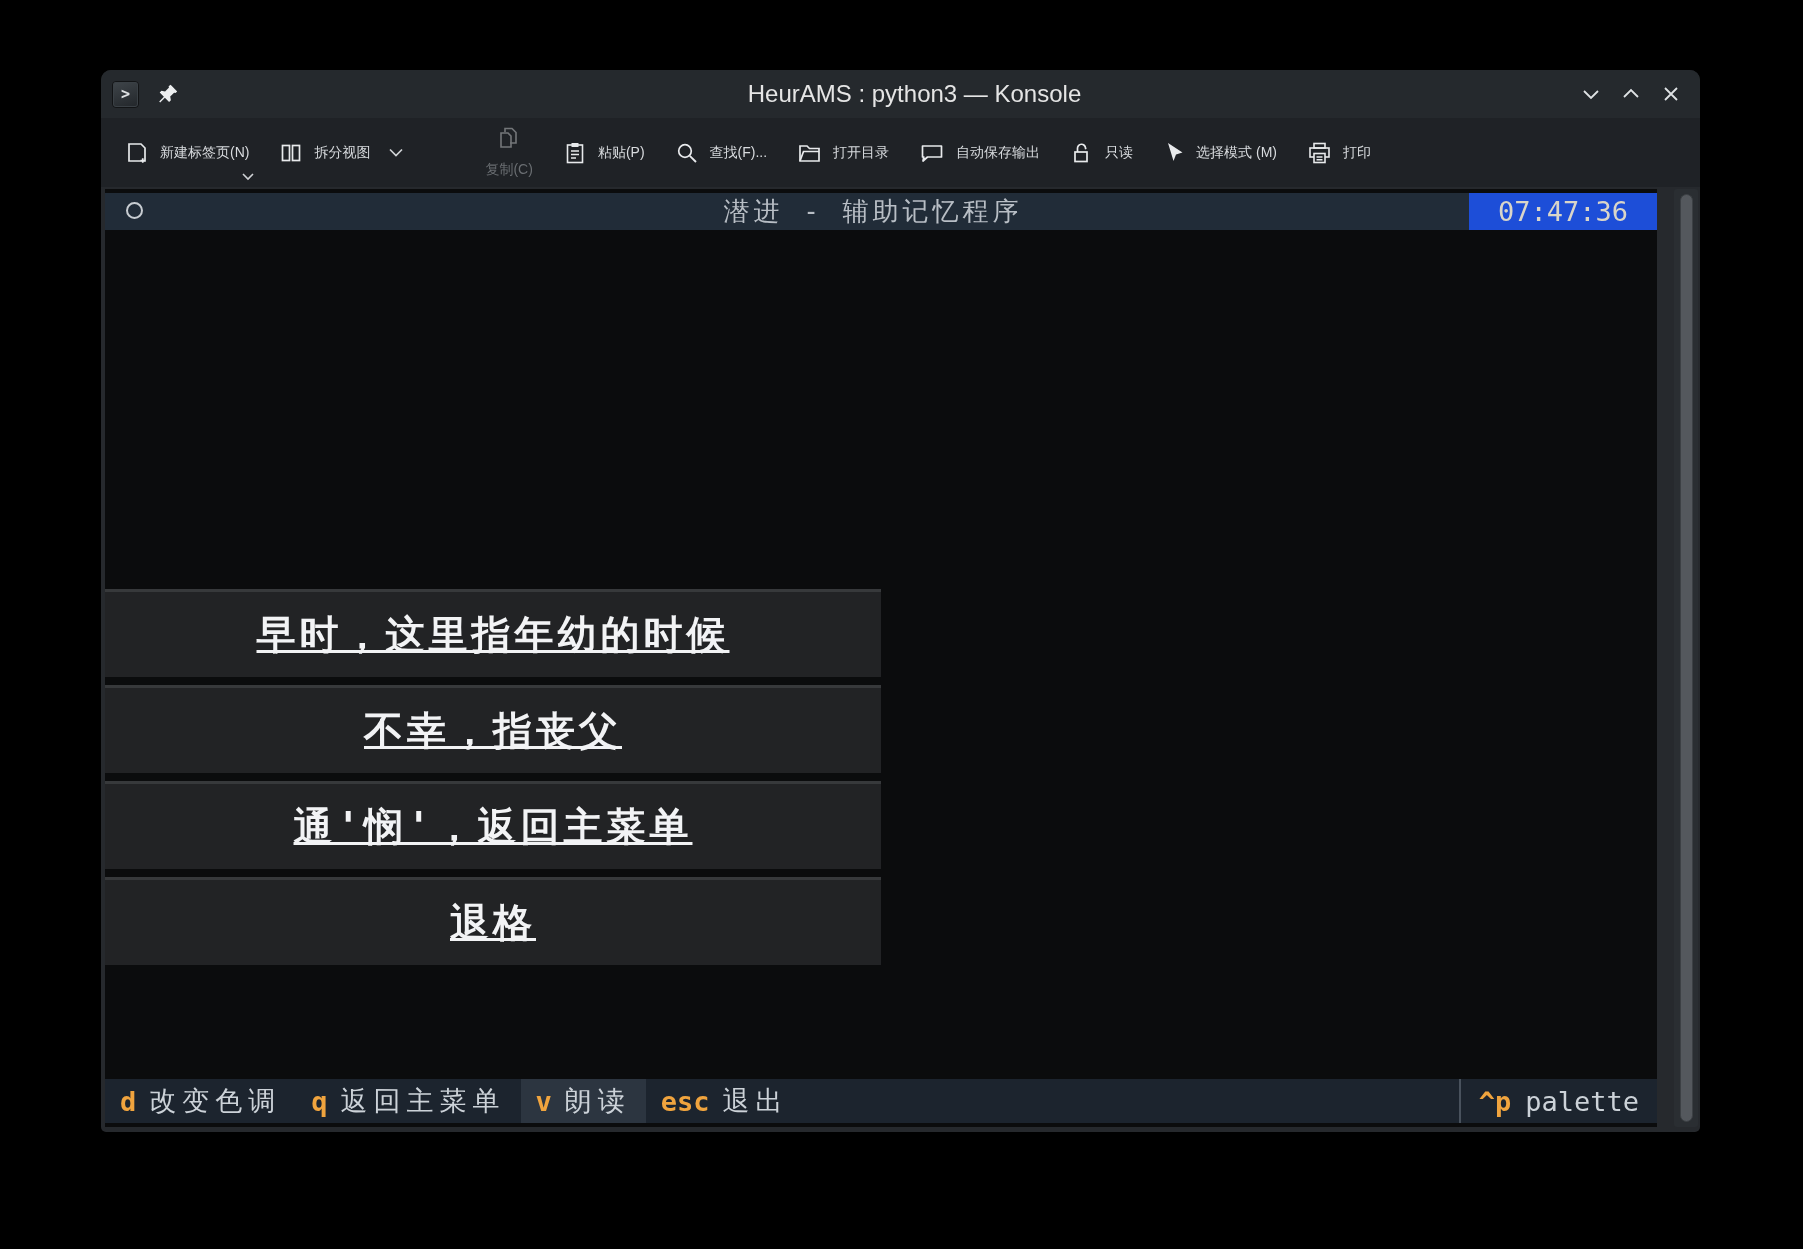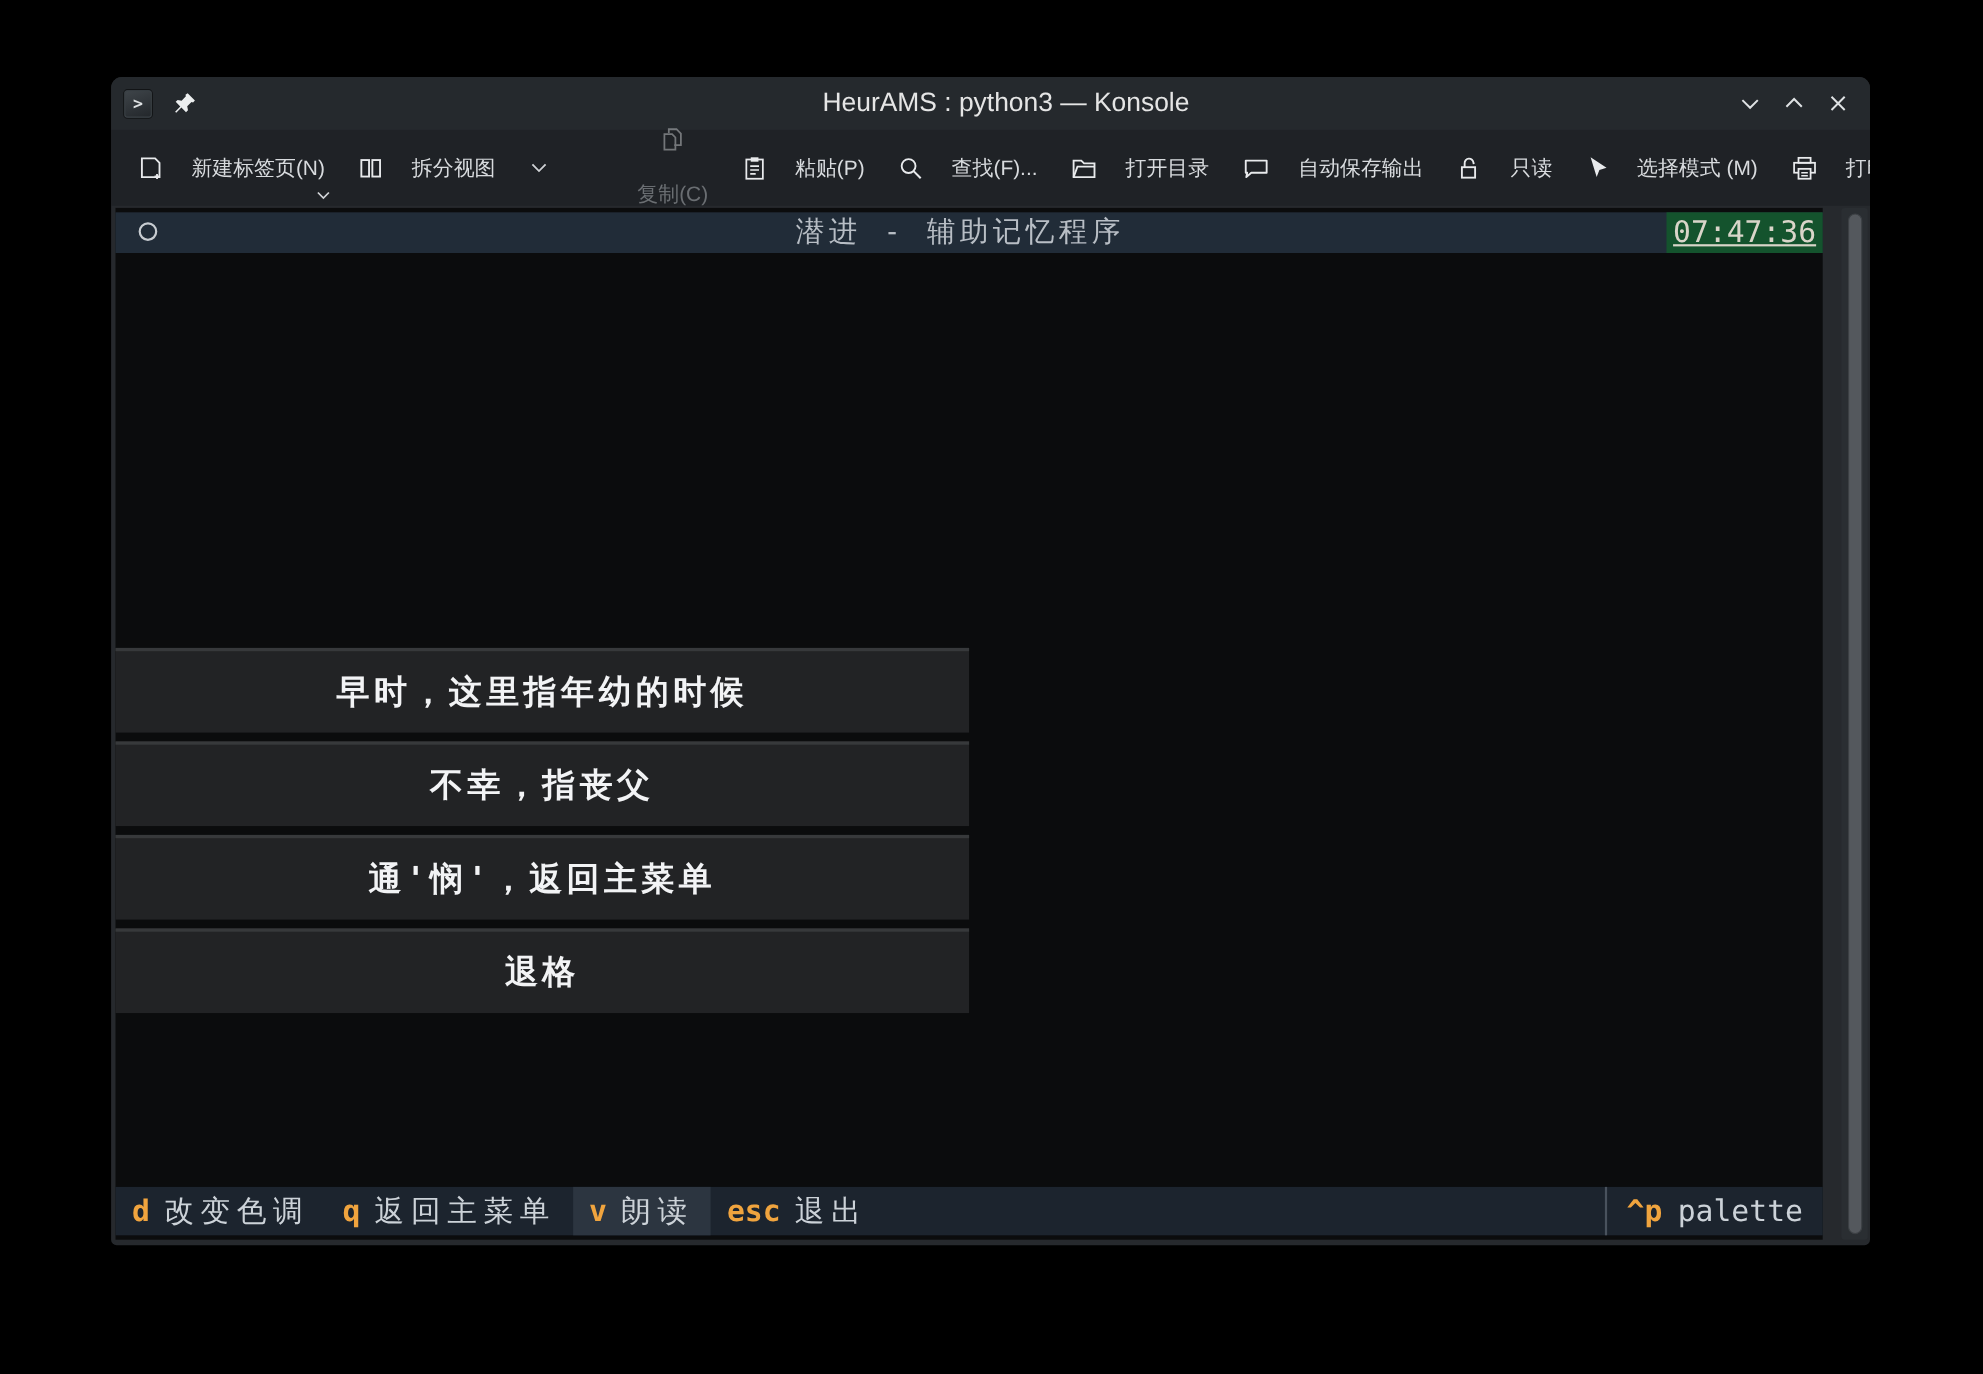--- a/index.html
+++ b/index.html
@@ -20,21 +20,21 @@
               border-radius:4px; display:flex; align-items:center; justify-content:center;
               color:#dfe2e4; font:bold 15px "DejaVu Sans Mono","Liberation Mono",monospace; }
   .pin-wrap { margin-left:18px; display:flex; }
   .win-title { position:absolute; left:0; right:0; text-align:center; color:#e5e5e5; font-size:24px; pointer-events:none;margin-left:28px; }
   .win-controls { margin-left:auto; display:flex; gap:10px; margin-right:14px; }
   .win-btn { width:30px; height:30px; display:flex; align-items:center; justify-content:center; }
 
   
   .toolbar { height:69px; background:#1f2226; display:flex; align-items:center;
              padding:0 16px 0 24px; gap:30px; flex:0 0 auto; }
-  .tb-item { display:flex; align-items:center; gap:25px; color:#d8dbde; font-size:19px;
+  .tb-item { display:flex; align-items:center; gap:11px; color:#d8dbde; font-size:14px;
              position:relative; white-space:nowrap; }
   .tb-item svg { flex:0 0 auto; }
   .tb-item.disabled { color:#6a6e72;flex-direction:column; }
   .tb-item.disabled svg { opacity:.42; }
   .tb-gap-left { margin-left:50px; }
   .under-caret { position:absolute; right:-6px; bottom:-16px; }
   .side-caret { margin-left:6px; }
 
   
   .term-wrap { flex:1 1 auto; position:relative; margin:2px 0 5px 0; }
@@ -42,30 +42,30 @@
   .scroll-thumb { position:absolute; right:7px; top:5px; bottom:5px; width:13px; border-radius:7px;
                   background:#54585d; border:1px solid #3c4044; }
   .terminal { position:absolute; left:4px; top:0; bottom:0; width:1552px; background:#0b0c0d;
               font-family:"DejaVu Sans Mono","Liberation Mono",monospace; }
 
   .term-header { position:absolute; left:0; right:0; top:4px; height:37px; background:#212c38; }
   .indicator { position:absolute; left:21px; top:9px; width:17px; height:17px;
                border:2.5px solid #c7ccd1; border-radius:50%; }
   .term-title { position:absolute; left:0; right:16px; top:0; line-height:37px; text-align:center;
                 color:#b8bec5; font-size:26px; letter-spacing:4px; }
-  .term-clock { position:absolute; right:0; top:0; width:142px; height:37px; background:#14532d;
-                color:#d9d5c9; font-size:27px; line-height:37px; text-align:center;text-decoration:underline; }
+  .term-clock { position:absolute; right:0; top:0; width:188px; height:37px; background:#1d4ed8;
+                color:#d9d5c9; font-size:27px; line-height:37px; text-align:center; }
 
   .term-lines { position:absolute; left:2px; top:237px; color:#e9ebed; font-size:27px; line-height:33px; }
   .term-line { white-space:pre; letter-spacing:4px; }
 
   .options { position:absolute; left:0; top:392px; width:776px; }
-  .opt { height:77px; margin-top:8px; background:#222325; border-top:3px solid #37393b;
+  .opt { height:88px; margin-top:8px; background:#222325; border-top:3px solid #37393b;
          display:flex; align-items:center; justify-content:center;
-         color:#f2f3f5; font-size:30px; font-weight:bold; letter-spacing:4px; cursor:pointer; }
+         color:#f2f3f5; font-size:39px; font-weight:bold; letter-spacing:4px; cursor:pointer;text-decoration:underline; }
 
   .statusbar { position:absolute; left:0; right:0; top:890px; height:44px; background:#1c242e;
                display:flex; align-items:center; font-size:27px; color:#ccd2d8; }
   .sb-item { display:flex; align-items:center; gap:13px; padding:0 15px; height:100%; cursor:pointer; }
   .sb-item.hl { background:#2c3540; }
   .sb-key { color:#f0a43e; font-weight:bold; }
   .sb-label { letter-spacing:6px; }
   .sb-right { margin-left:auto; display:flex; align-items:center; gap:14px; height:100%; padding:0 18px 0 18px;
               border-left:2px solid #49525d; }
 

